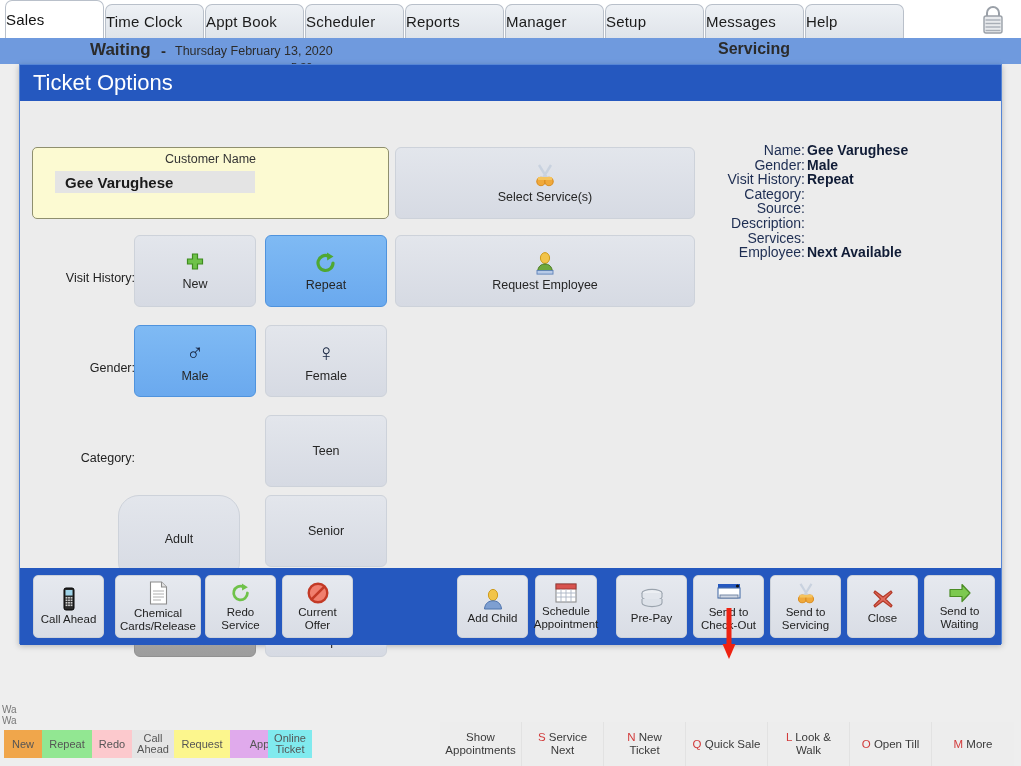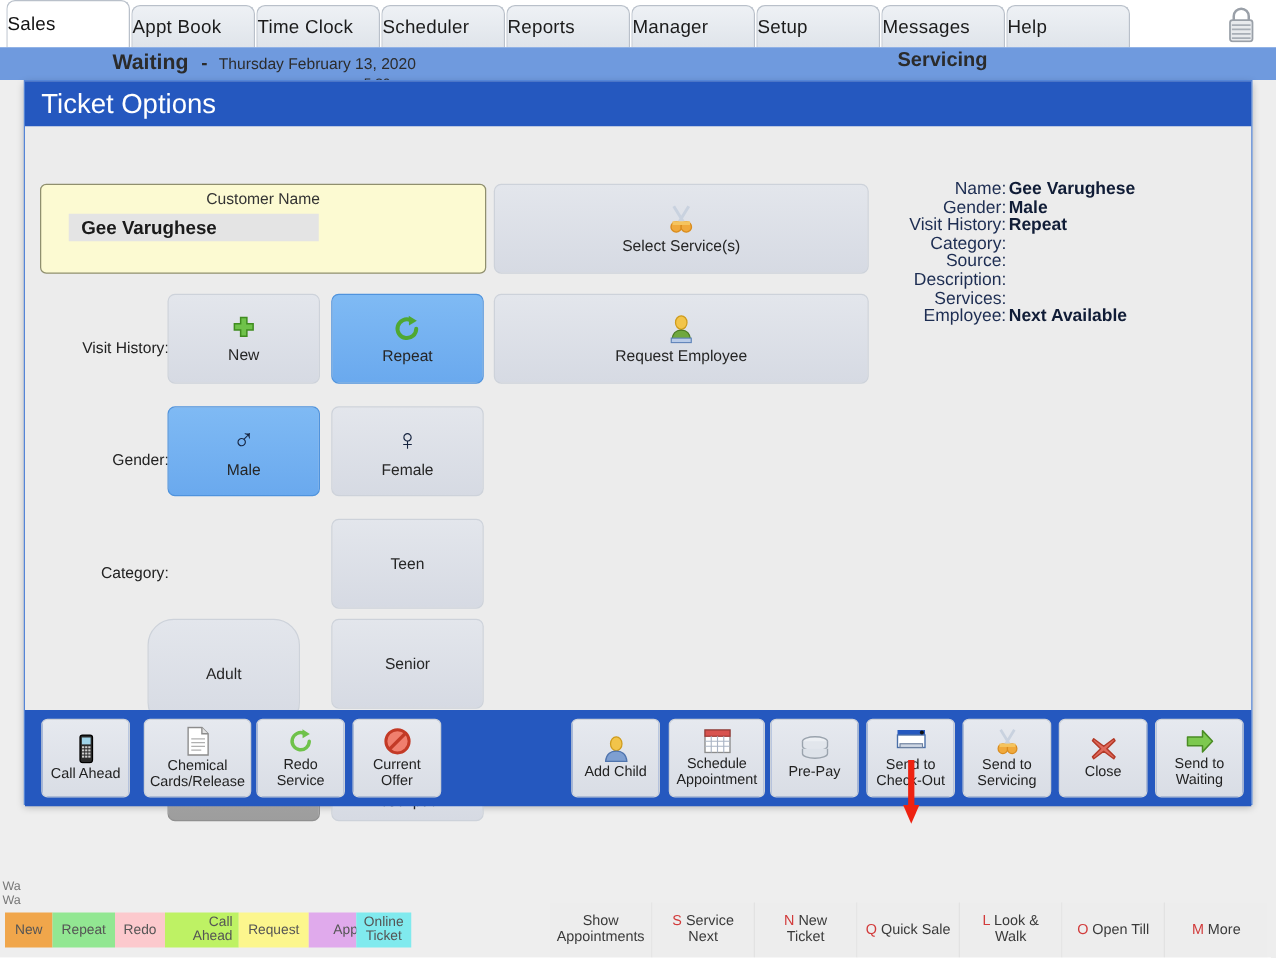--- a/index.html
+++ b/index.html
@@ -193,24 +193,24 @@
 </head>
 <body>
 
 <div id="root">
 
   <div class="tabbar">
     <div class="tab first active">
         <span>Sales</span>
       </div>
     <div class="tab">
+        <span>Time Clock</span>
+      </div>
+    <div class="tab">
         <span>Appt Book</span>
-      </div>
-    <div class="tab">
-        <span>Time Clock</span>
       </div>
     <div class="tab">
         <span>Scheduler</span>
       </div>
     <div class="tab">
         <span>Reports</span>
       </div>
     <div class="tab">
         <span>Manager</span>
       </div>
@@ -253,21 +253,21 @@
   <div class="legend">
     <div class="chip" style="background:#f0a64b;width:38px;">
         <span>New</span>
       </div>
     <div class="chip" style="background:#92e792;width:50px;">
         <span>Repeat</span>
       </div>
     <div class="chip" style="background:#fcc9cd;width:40px;">
         <span>Redo</span>
       </div>
-    <div class="chip" style="background:#bef264;width:59px;flex-direction:column;align-items:flex-end;">
+    <div class="chip" style="background:#e5e5e5;width:42px;flex-direction:column;">
       <span>Call</span>
       <span>Ahead</span>
     </div>
     <div class="chip" style="background:#fcf68d;width:56px;">
         <span>Request</span>
       </div>
     <div class="chip" style="background:#e0aaec;width:38px;padding-left:29px;">
         <span>Appt</span>
       </div>
     <div class="chip" style="background:#80eaee;width:44px;flex-direction:column;text-align:center;">
@@ -503,21 +503,21 @@
         <div class="abtn" style="left:437px;">
           <span class="ico">
             <svg width="22" height="22" viewBox="0 0 22 22">
               <ellipse cx="11" cy="7" rx="4.6" ry="5.6" fill="#f2c44a" stroke="#cf9c1d" stroke-width="1"></ellipse>
               <path d="M2.5 21 C3 15 7 12.8 11 12.8 C15 12.8 19 15 19.5 21 Z" fill="#7e9fd1" stroke="#4f74ad" stroke-width="1"></path>
             </svg>
           </span>
           <span>Add Child</span>
         </div>
 
-        <div class="abtn" style="left:515px;width:77px;">
+        <div class="abtn" style="left:515px;width:62px;">
           <span class="ico">
             <svg width="22" height="21" viewBox="0 0 22 21">
               <rect x="1" y="2" width="20" height="18" fill="#ffffff" stroke="#8d8d8d" stroke-width="1.1"></rect>
               <rect x="1" y="2" width="20" height="5" fill="#d8534f" stroke="#a03b37" stroke-width="1"></rect>
               <g stroke="#aab4c4" stroke-width=".9">
                 <line x1="1" y1="11" x2="21" y2="11"></line>
                   <line x1="1" y1="15" x2="21" y2="15"></line>
                 <line x1="6" y1="7" x2="6" y2="20"></line>
                   <line x1="11" y1="7" x2="11" y2="20"></line>
                   <line x1="16" y1="7" x2="16" y2="20"></line>

